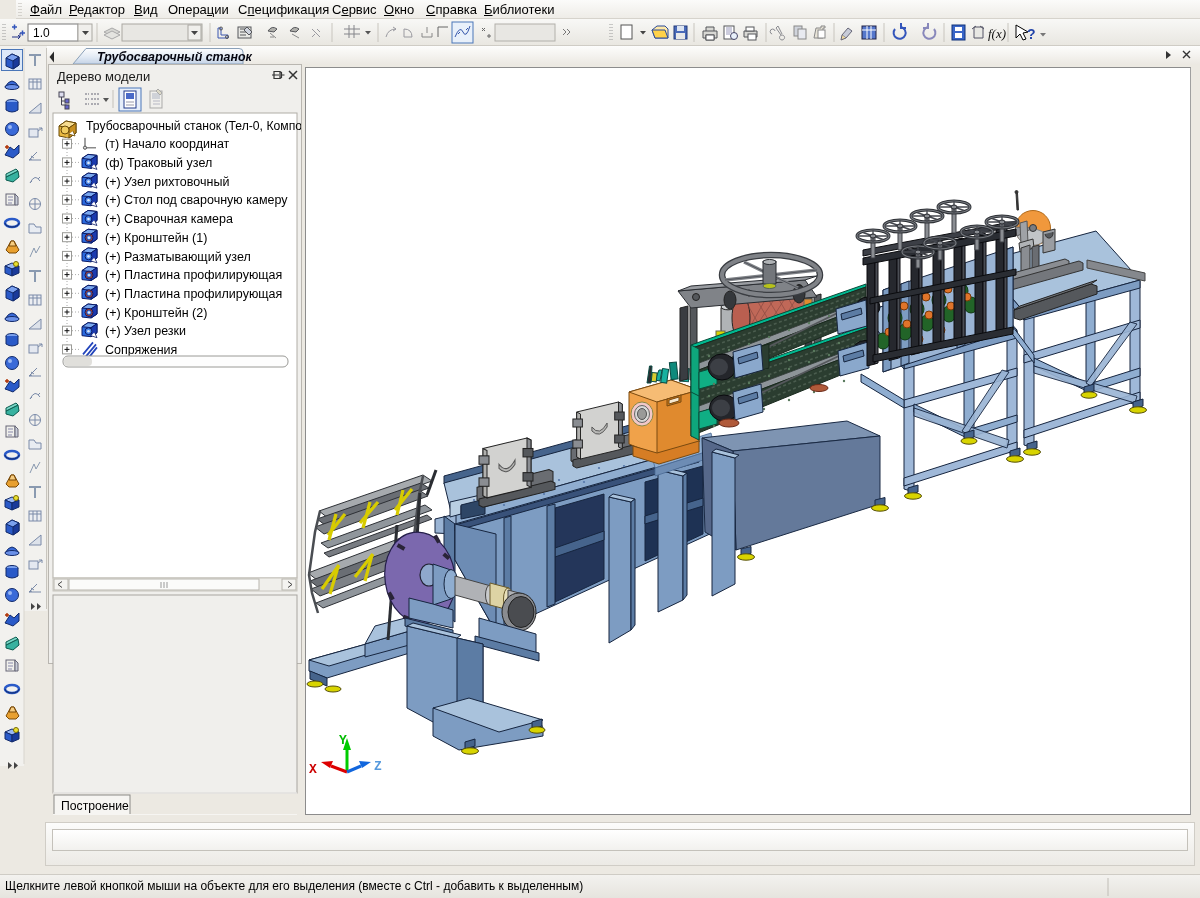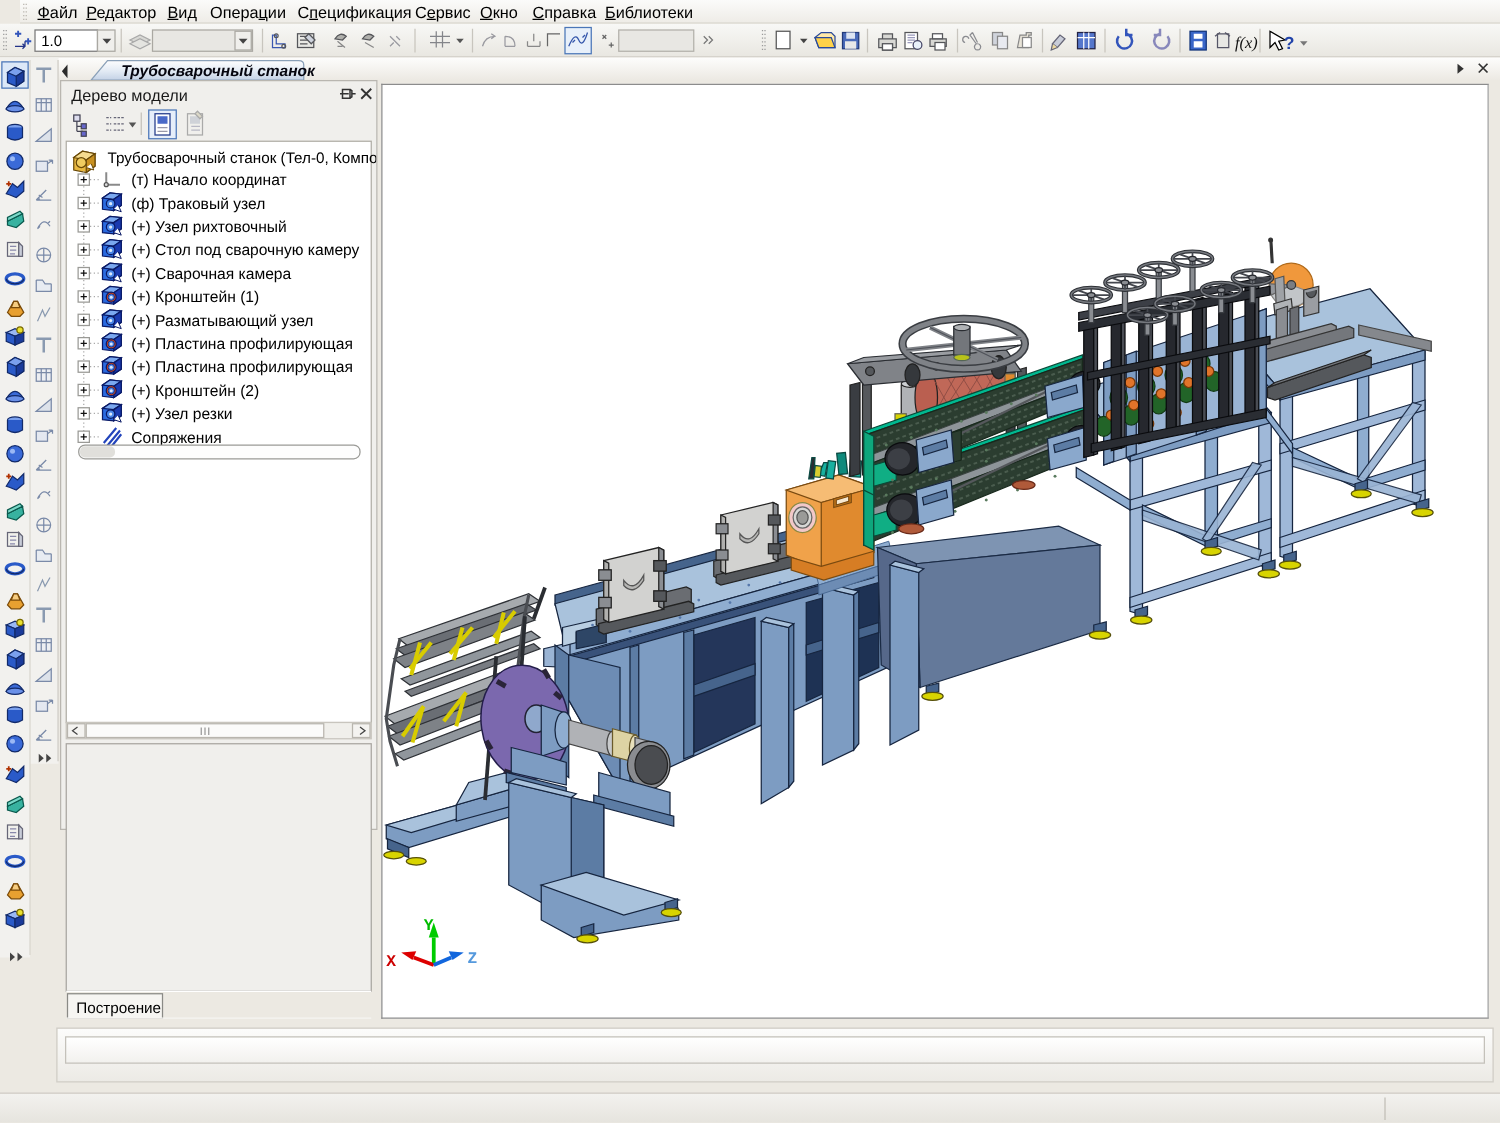--- a/index.html
+++ b/index.html
@@ -1065,13 +1065,14 @@
 </g>
 </svg>
   </div>
 <div id="propbar">
     <div class="inner"></div>
   </div>
 <div id="statusbar">
     <svg width="1200" height="24" style="position:absolute;left:0;top:0">
       <line x1="1108" y1="3" x2="1108" y2="21" stroke="#c0bdb6"></line>
     </svg>
+    <span class="txt">Щелкните левой кнопкой мыши на объекте для его выделения (вместе с Ctrl - добавить к выделенным)</span>
   </div>
 
 </body></html>

